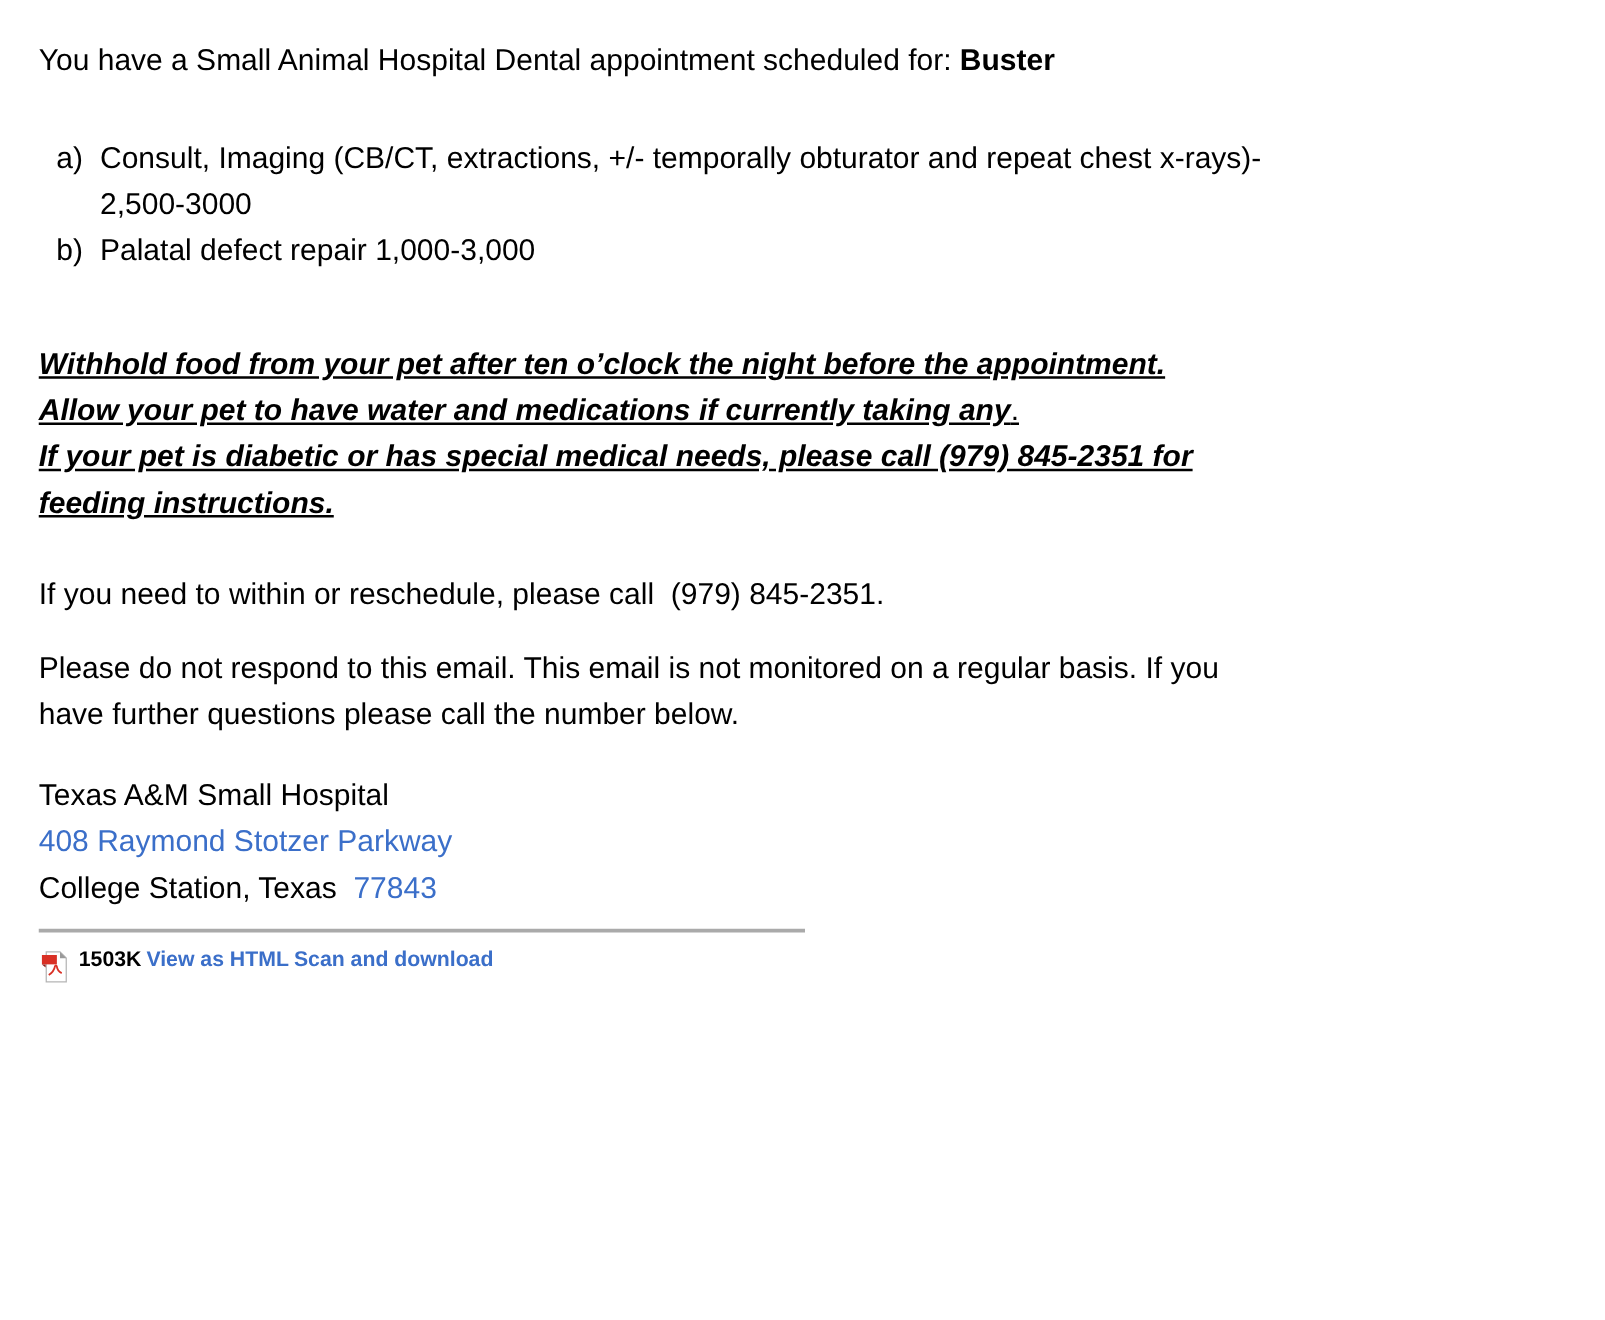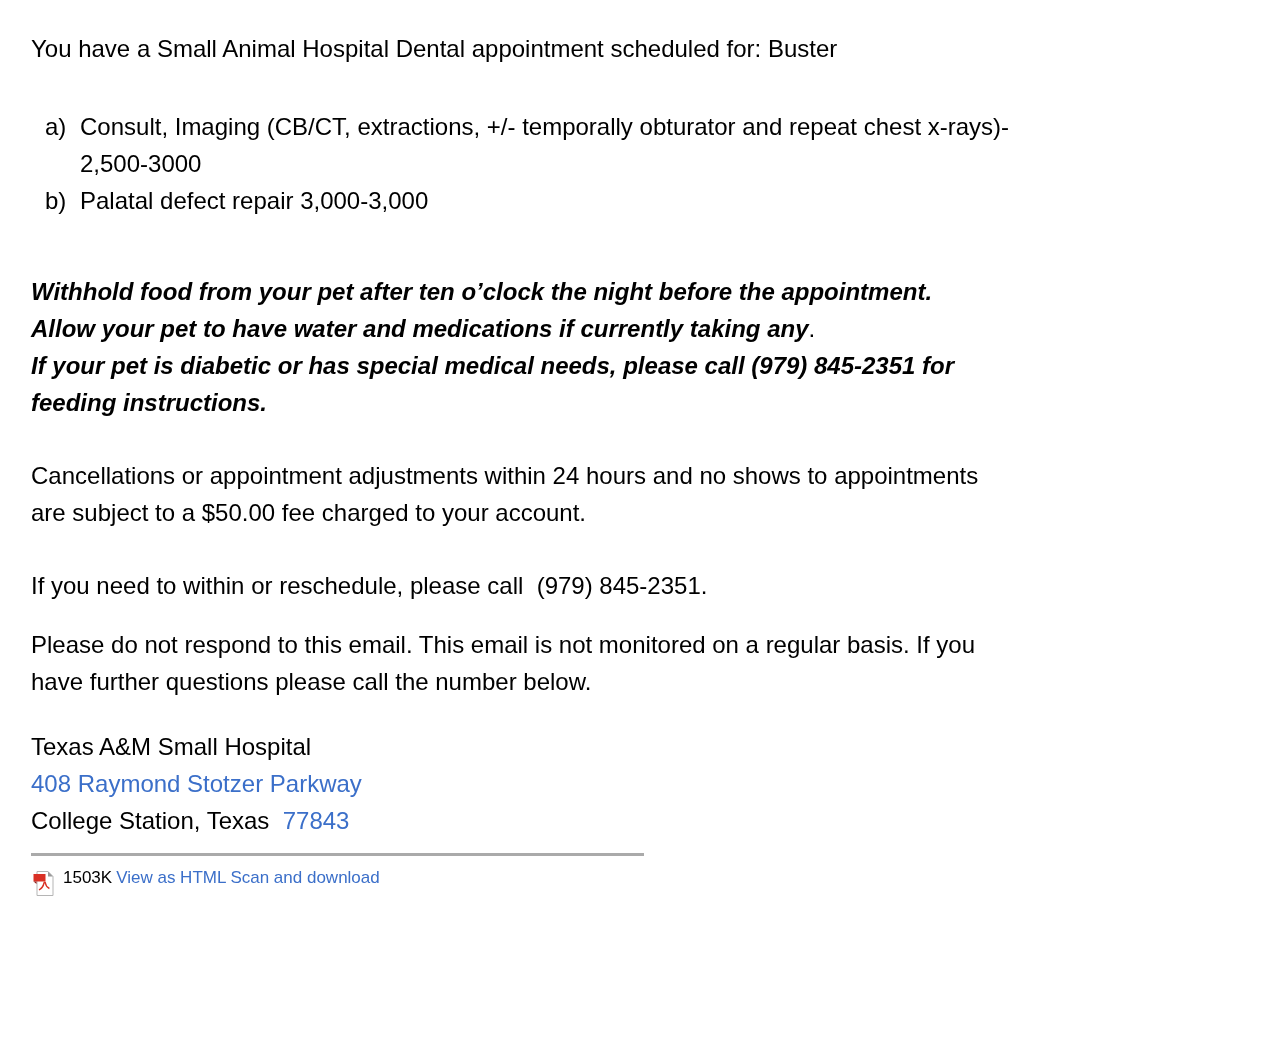--- a/index.html
+++ b/index.html
@@ -8,22 +8,22 @@
     width: 1284px;
     height: 1056px;
     font-family: "Liberation Sans", sans-serif;
     font-size: 24px;
     line-height: 37px;
     color: #000000;
     padding: 30px 31px 0 31px;
     overflow: hidden;
   }
   .pre { white-space: pre-wrap; }
-  .bold { font-weight: 400; }
-  .bold-italic { font-weight: 700; font-style: italic; }
+  .bold { font-weight: 700; }
+  .bold-italic { font-weight: 700; font-style: italic; text-decoration: underline; }
   .plain { font-weight: 400; font-style: normal; }
 
   .estimates { margin-top: 41px; margin-left: 14px; }
   .estimate-item { display: flex; align-items: flex-start; }
   .estimate-marker { flex: 0 0 35px; }
   .estimate-text { flex: 1 1 auto; }
 
   .warning { margin-top: 54px; }
   .cancellation { margin-top: 36px; }
   .reschedule { margin-top: 36px; }
@@ -46,21 +46,21 @@
   }
   .attachment-row {
     display: flex;
     align-items: flex-start;
     margin-top: 11px;
     margin-left: 2px;
   }
   .pdf-icon-wrap { flex: 0 0 auto; margin-top: 3px; margin-right: 8px; }
   .attachment-lines { font-size: 17px; line-height: 22px; }
   .attachment-name { font-weight: 700; }
-  .attachment-meta { font-weight: 400; }
+  .attachment-meta { font-weight: 700; }
   .attachment-meta a.link { margin-left: 4px; }
 </style>
 </head>
 <body>
 
 <div>
 
   <div>
     <div>
       <span>You have a Small Animal Hospital Dental appointment scheduled for: </span><span class="bold">Buster</span>
@@ -68,35 +68,33 @@
   </div>
 
   <div class="estimates">
     <div class="estimate-item">
       <span class="estimate-marker">a)</span>
       <span class="estimate-text pre">Consult, Imaging (CB/CT, extractions, +/- temporally obturator and repeat chest x-rays)-
 2,500-3000</span>
     </div>
     <div class="estimate-item">
       <span class="estimate-marker">b)</span>
-      <span class="estimate-text pre">Palatal defect repair 3,000-3,000</span>
+      <span class="estimate-text pre">Palatal defect repair 1,000-3,000</span>
     </div>
   </div>
 
   <div class="warning bold-italic">
     <div class="pre">Withhold food from your pet after ten o’clock the night before the appointment.</div>
     <div>
       <span class="pre">Allow your pet to have water and medications if currently taking any</span><span class="plain">.</span>
     </div>
     <div class="pre">If your pet is diabetic or has special medical needs, please call (979) 845-2351 for
 feeding instructions.</div>
   </div>
 
-  <div class="cancellation pre">Cancellations or appointment adjustments within 24 hours and no shows to appointments
-are subject to a $50.00 fee charged to your account.</div>
 
   <div class="reschedule">
     <span class="pre">If you need to within or reschedule, please call  (</span><span class="underline-phone">979) 845-2351</span><span>.</span>
   </div>
 
   <div class="no-reply pre">Please do not respond to this email. This email is not monitored on a regular basis. If you
 have further questions please call the number below.</div>
 
   <div class="address">
     <div>Texas A&amp;M Small Hospital</div>

